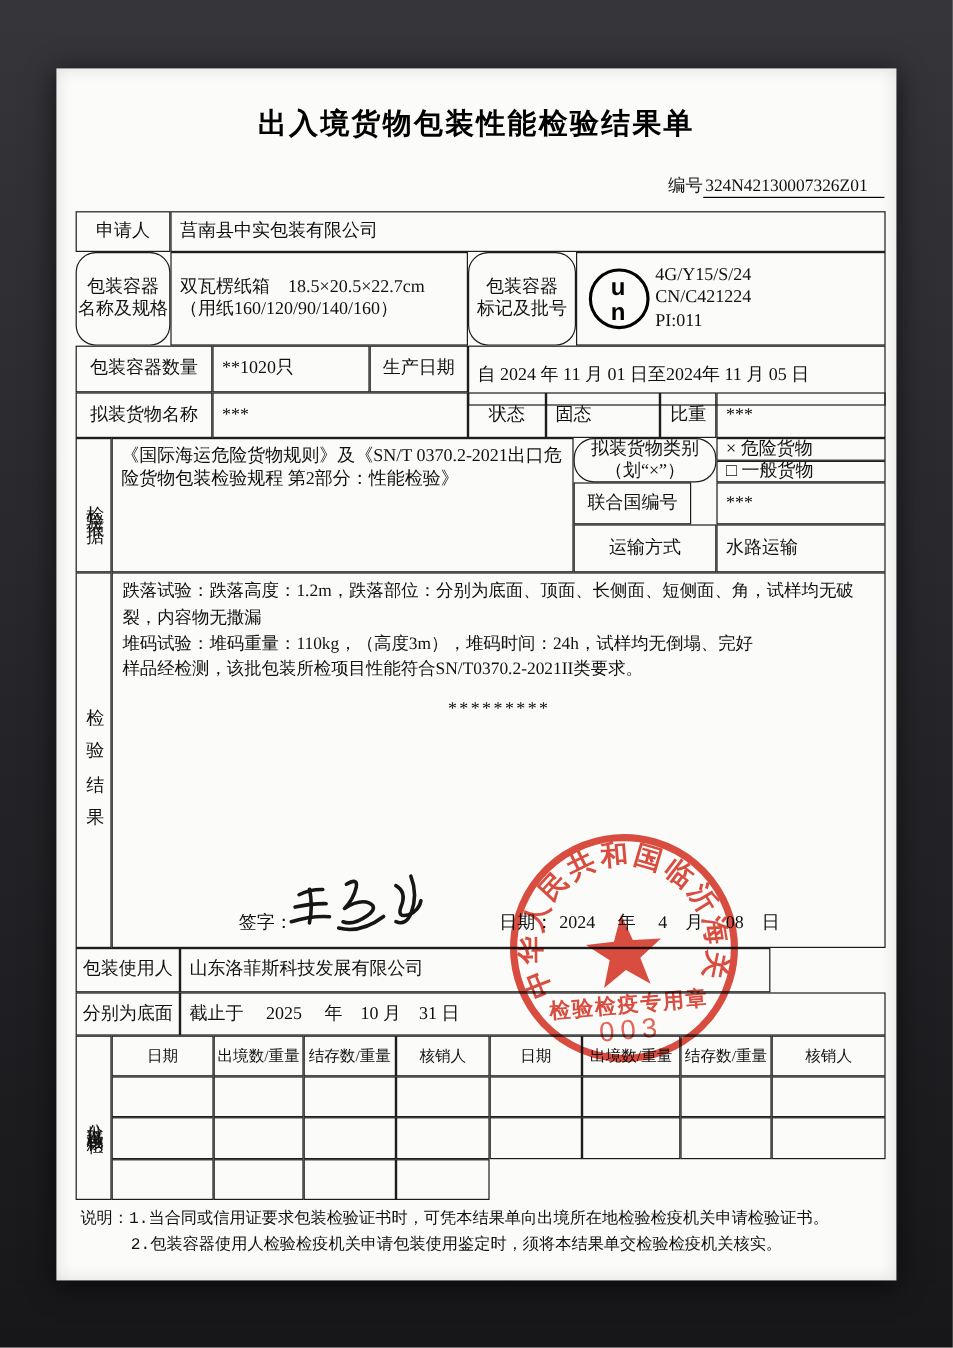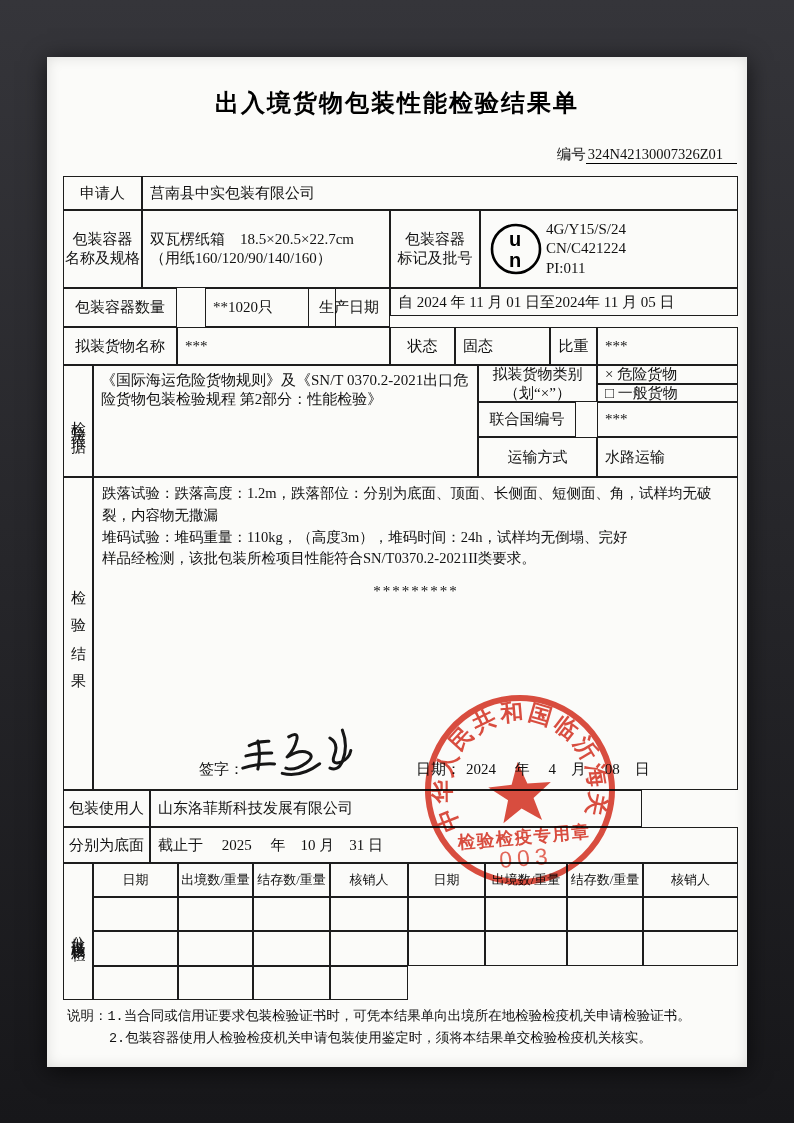--- a/index.html
+++ b/index.html
@@ -13,21 +13,21 @@
     background:#fbfbf9;box-shadow:0 4px 22px rgba(0,0,0,.65), inset 0 0 14px rgba(0,0,0,.12);
   }
   .abs{position:absolute;box-sizing:border-box;}
   .cell{
     position:absolute;box-sizing:border-box;border:1px solid #1d1d1d;
     display:flex;align-items:center;font-size:15px;line-height:1.25;
     background:transparent;
   }
   .lbl{justify-content:center;text-align:center;}
   .val{padding-left:7px;padding-right:4px;}
-  .pre{white-space:pre-line;}
+  .pre{white-space:pre-line;border-radius:17px;}
   .vtext{writing-mode:vertical-rl;text-orientation:upright;}
   .title{
     position:absolute;left:0;top:30px;width:100%;text-align:center;
     font-family:"Liberation Sans","DejaVu Sans",sans-serif;
     font-weight:bold;font-size:24px;letter-spacing:2px;color:#000;
   }
   .serial{position:absolute;top:88px;right:10px;font-size:14.5px;}
   .serial .num{border-bottom:1.5px solid #000;padding:0 14px 1px 2px;}
   .result-text{font-size:14.5px;line-height:1.5;}
   .stars{text-align:center;font-size:15px;letter-spacing:2px;margin-top:10px;}
@@ -71,27 +71,27 @@
     <div style="margin-left:2px;line-height:1.3;font-size:15px;">
       <div>4G/Y15/S/24</div>
       <div>CN/C421224</div>
       <div>PI:011</div>
     </div>
   </div>
 
   <div class="cell lbl" style="left:16px;top:231px;width:114px;height:39px;">
       <span>包装容器数量</span>
     </div>
-  <div class="cell val" style="left:130px;top:231px;width:131px;height:39px;margin-left:28px;">
+  <div class="cell val" style="left:130px;top:231px;width:131px;height:39px;">
       <span>**1020只</span>
     </div>
   <div class="cell lbl" style="left:261px;top:231px;width:82px;height:39px;">
       <span>生产日期</span>
     </div>
-  <div class="cell val" style="left:343px;top:231px;width:348px;height:28px;">
+  <div class="cell val" style="left:343px;top:231px;width:348px;height:50px;">
       <span>自  2024 年  11 月  01  日至2024年  11 月  05  日</span>
     </div>
 
   <div class="cell lbl" style="left:16px;top:270px;width:114px;height:38px;">
       <span>拟装货物名称</span>
     </div>
   <div class="cell val" style="left:130px;top:270px;width:213px;height:38px;">
       <span>***</span>
     </div>
   <div class="cell lbl" style="left:343px;top:270px;width:65px;height:38px;">

